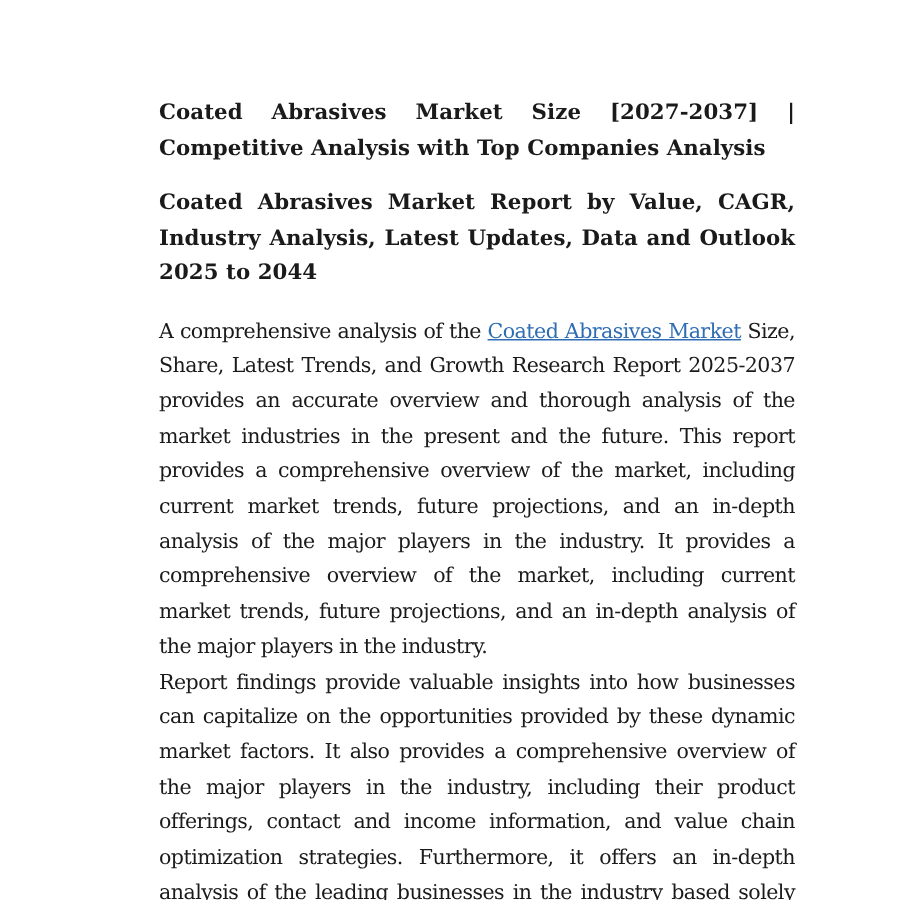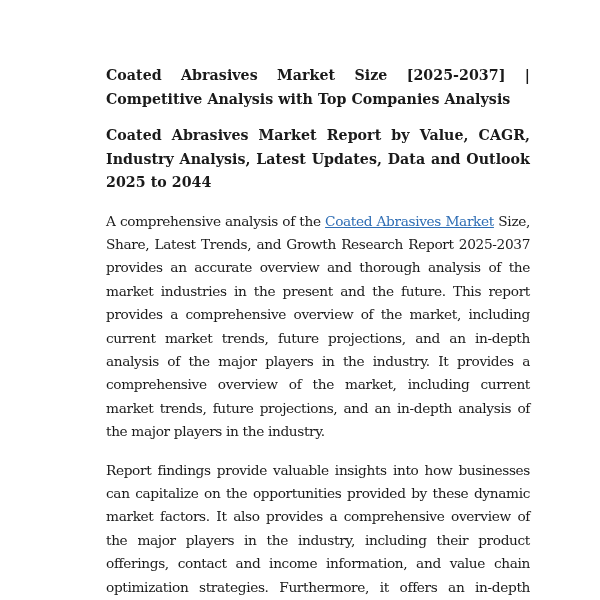--- a/index.html
+++ b/index.html
@@ -12,24 +12,24 @@
   h1, h2 {
     margin: 0; font-weight: bold; font-size: 14.2px; line-height: 23.5px;
     text-align: justify; letter-spacing: 0.05px;
   }
   h1 { margin-bottom: 13px; }
   h2 { margin-bottom: 15px; }
   p {
     margin: 0; font-size: 13.7px; line-height: 23.4px;
     text-align: justify; letter-spacing: -0.35px; word-spacing: 0px;
   }
-  p.p1 { margin-bottom: 15px; }
+  p.p1 { }
   a.link { color: #2e6db4; text-decoration: underline; }
 </style>
 </head>
 <body>
 
 <div class="page">
-  <h1>Coated Abrasives Market Size [2025-2037] | Competitive Analysis with Top Companies Analysis</h1>
+  <h1>Coated Abrasives Market Size [2027-2037] | Competitive Analysis with Top Companies Analysis</h1>
   <h2>Coated Abrasives Market Report by Value, CAGR, Industry Analysis, Latest Updates, Data and Outlook 2025 to 2044</h2>
   <p class="p1"><span>A comprehensive analysis of the </span><a class="link" href="#">Coated Abrasives Market</a><span> Size, Share, Latest Trends, and Growth Research Report 2025-2037 provides an accurate overview and thorough analysis of the market industries in the present and the future. This report provides a comprehensive overview of the market, including current market trends, future projections, and an in-depth analysis of the major players in the industry. It provides a comprehensive overview of the market, including current market trends, future projections, and an in-depth analysis of the major players in the industry.</span></p>
   <p class="p2">Report findings provide valuable insights into how businesses can capitalize on the opportunities provided by these dynamic market factors. It also provides a comprehensive overview of the major players in the industry, including their product offerings, contact and income information, and value chain optimization strategies. Furthermore, it offers an in-depth analysis of the leading businesses in the industry based solely on the strength of their &nbsp;&nbsp; business plans, product descriptions, and business strategies.</p>
 </div>
 
 </body></html>

